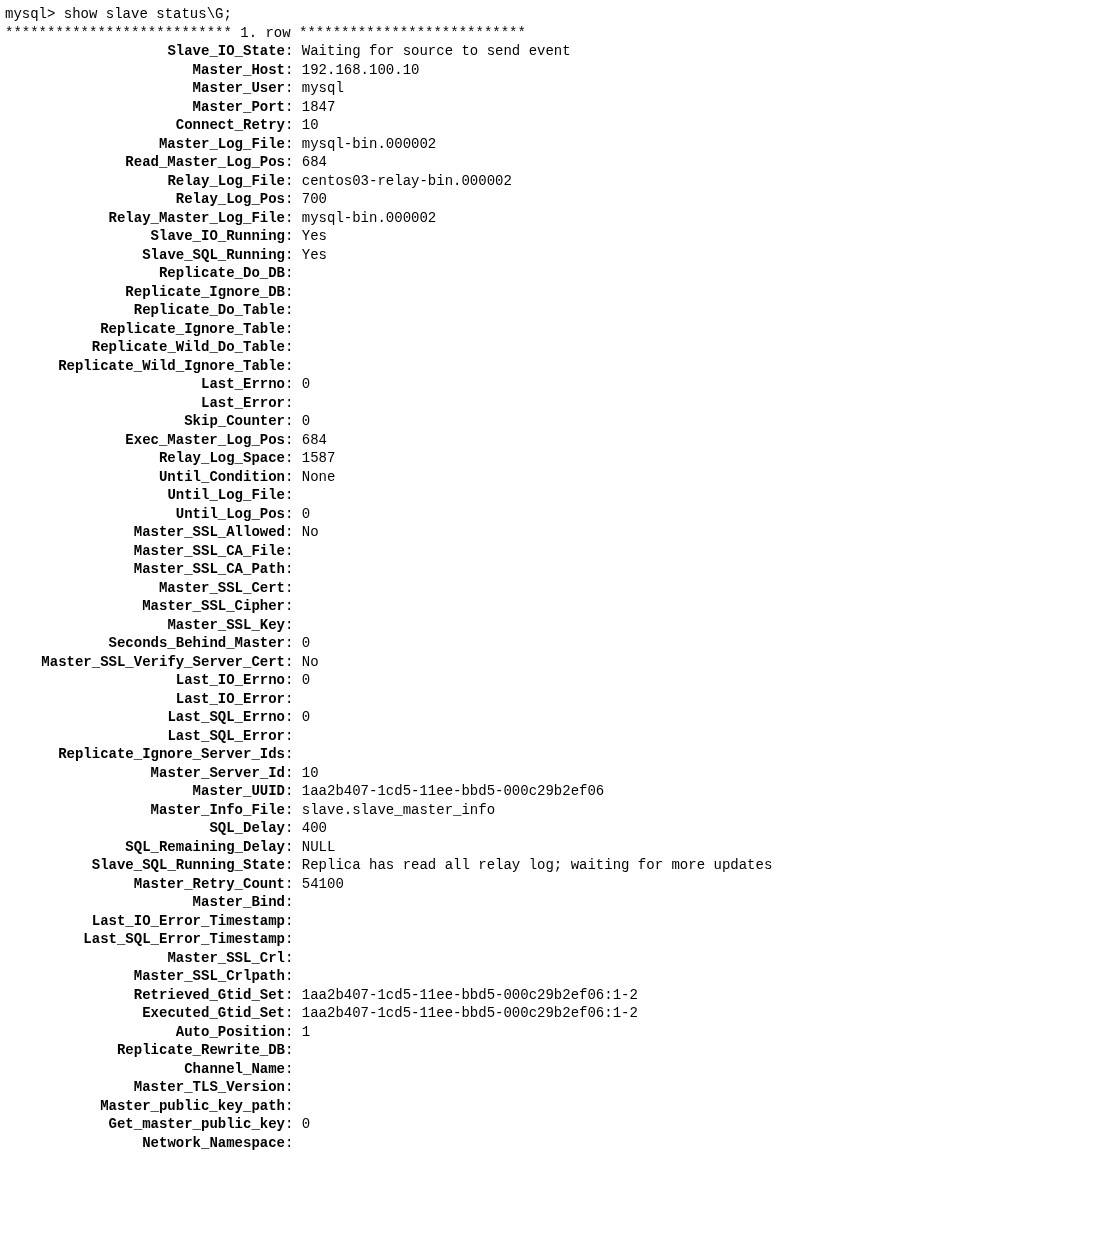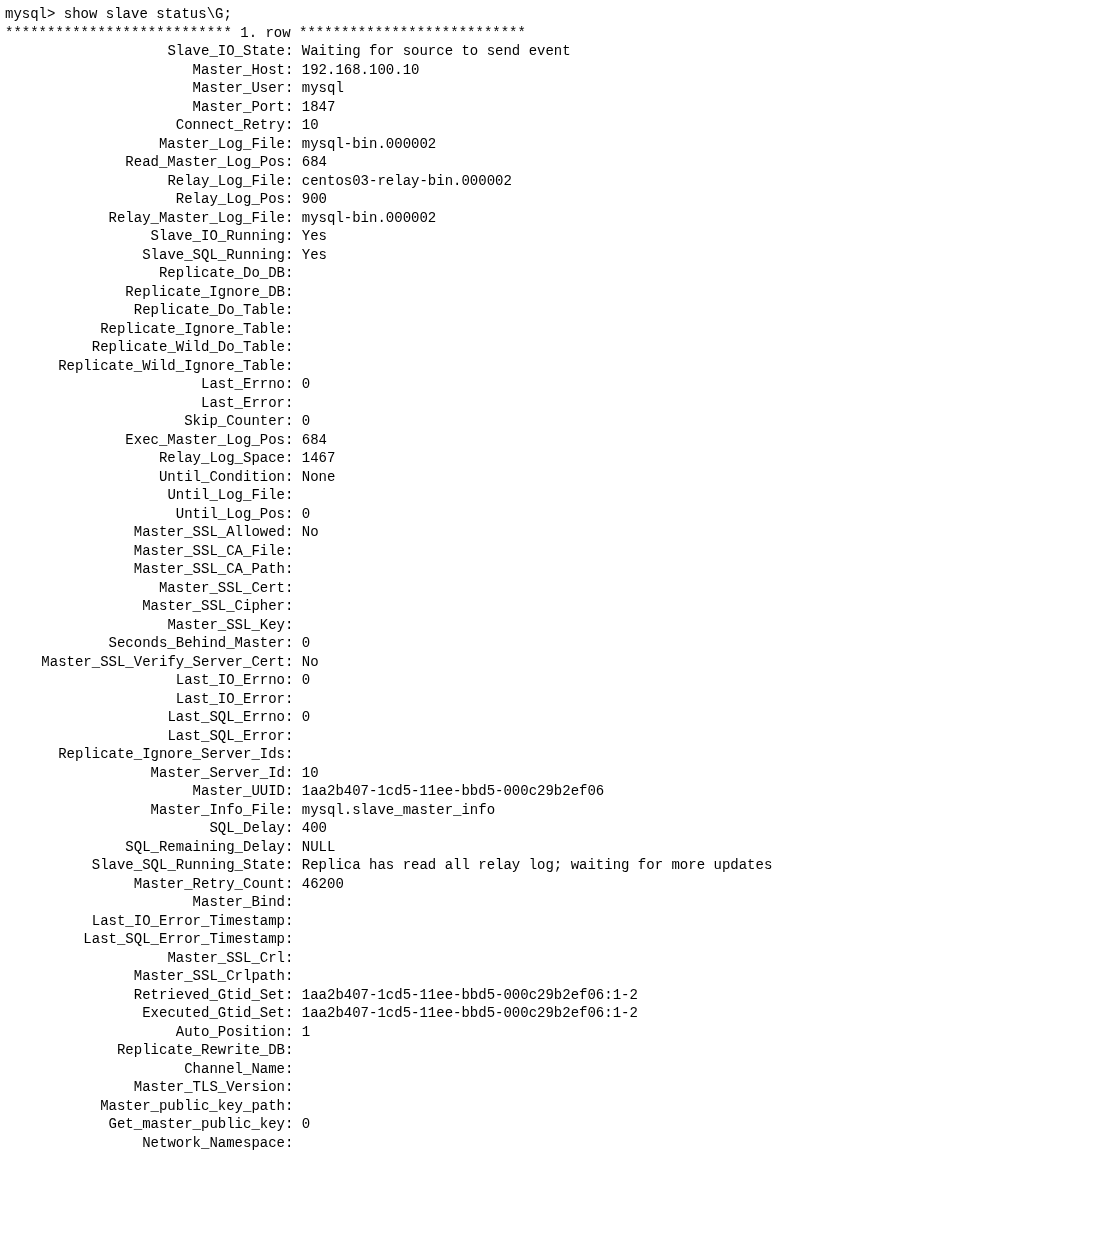--- a/index.html
+++ b/index.html
@@ -25,20 +25,21 @@
     .row-header {
       display: block;
     }
     .field-row {
       display: block;
     }
     .field-label {
       display: inline-block;
       width: 280px;
       text-align: right;
+      font-weight: bold;
     }
     .field-sep {
       display: inline;
     }
     .field-value {
       display: inline;
     }
   </style>
 </head>
 <body>
@@ -48,58 +49,58 @@
   <span class="row-header">*************************** 1. row ***************************</span>
   <div id="fields-container">
       <span class="field-row"><span class="field-label">Slave_IO_State</span><span class="field-sep">: </span><span class="field-value">Waiting for source to send event</span></span>
       <span class="field-row"><span class="field-label">Master_Host</span><span class="field-sep">: </span><span class="field-value">192.168.100.10</span></span>
       <span class="field-row"><span class="field-label">Master_User</span><span class="field-sep">: </span><span class="field-value">mysql</span></span>
       <span class="field-row"><span class="field-label">Master_Port</span><span class="field-sep">: </span><span class="field-value">1847</span></span>
       <span class="field-row"><span class="field-label">Connect_Retry</span><span class="field-sep">: </span><span class="field-value">10</span></span>
       <span class="field-row"><span class="field-label">Master_Log_File</span><span class="field-sep">: </span><span class="field-value">mysql-bin.000002</span></span>
       <span class="field-row"><span class="field-label">Read_Master_Log_Pos</span><span class="field-sep">: </span><span class="field-value">684</span></span>
       <span class="field-row"><span class="field-label">Relay_Log_File</span><span class="field-sep">: </span><span class="field-value">centos03-relay-bin.000002</span></span>
-      <span class="field-row"><span class="field-label">Relay_Log_Pos</span><span class="field-sep">: </span><span class="field-value">900</span></span>
+      <span class="field-row"><span class="field-label">Relay_Log_Pos</span><span class="field-sep">: </span><span class="field-value">700</span></span>
       <span class="field-row"><span class="field-label">Relay_Master_Log_File</span><span class="field-sep">: </span><span class="field-value">mysql-bin.000002</span></span>
       <span class="field-row"><span class="field-label">Slave_IO_Running</span><span class="field-sep">: </span><span class="field-value">Yes</span></span>
       <span class="field-row"><span class="field-label">Slave_SQL_Running</span><span class="field-sep">: </span><span class="field-value">Yes</span></span>
       <span class="field-row"><span class="field-label">Replicate_Do_DB</span><span class="field-sep">: </span><span class="field-value"></span></span>
       <span class="field-row"><span class="field-label">Replicate_Ignore_DB</span><span class="field-sep">: </span><span class="field-value"></span></span>
       <span class="field-row"><span class="field-label">Replicate_Do_Table</span><span class="field-sep">: </span><span class="field-value"></span></span>
       <span class="field-row"><span class="field-label">Replicate_Ignore_Table</span><span class="field-sep">: </span><span class="field-value"></span></span>
       <span class="field-row"><span class="field-label">Replicate_Wild_Do_Table</span><span class="field-sep">: </span><span class="field-value"></span></span>
       <span class="field-row"><span class="field-label">Replicate_Wild_Ignore_Table</span><span class="field-sep">: </span><span class="field-value"></span></span>
       <span class="field-row"><span class="field-label">Last_Errno</span><span class="field-sep">: </span><span class="field-value">0</span></span>
       <span class="field-row"><span class="field-label">Last_Error</span><span class="field-sep">: </span><span class="field-value"></span></span>
       <span class="field-row"><span class="field-label">Skip_Counter</span><span class="field-sep">: </span><span class="field-value">0</span></span>
       <span class="field-row"><span class="field-label">Exec_Master_Log_Pos</span><span class="field-sep">: </span><span class="field-value">684</span></span>
-      <span class="field-row"><span class="field-label">Relay_Log_Space</span><span class="field-sep">: </span><span class="field-value">1467</span></span>
+      <span class="field-row"><span class="field-label">Relay_Log_Space</span><span class="field-sep">: </span><span class="field-value">1587</span></span>
       <span class="field-row"><span class="field-label">Until_Condition</span><span class="field-sep">: </span><span class="field-value">None</span></span>
       <span class="field-row"><span class="field-label">Until_Log_File</span><span class="field-sep">: </span><span class="field-value"></span></span>
       <span class="field-row"><span class="field-label">Until_Log_Pos</span><span class="field-sep">: </span><span class="field-value">0</span></span>
       <span class="field-row"><span class="field-label">Master_SSL_Allowed</span><span class="field-sep">: </span><span class="field-value">No</span></span>
       <span class="field-row"><span class="field-label">Master_SSL_CA_File</span><span class="field-sep">: </span><span class="field-value"></span></span>
       <span class="field-row"><span class="field-label">Master_SSL_CA_Path</span><span class="field-sep">: </span><span class="field-value"></span></span>
       <span class="field-row"><span class="field-label">Master_SSL_Cert</span><span class="field-sep">: </span><span class="field-value"></span></span>
       <span class="field-row"><span class="field-label">Master_SSL_Cipher</span><span class="field-sep">: </span><span class="field-value"></span></span>
       <span class="field-row"><span class="field-label">Master_SSL_Key</span><span class="field-sep">: </span><span class="field-value"></span></span>
       <span class="field-row"><span class="field-label">Seconds_Behind_Master</span><span class="field-sep">: </span><span class="field-value">0</span></span>
       <span class="field-row"><span class="field-label">Master_SSL_Verify_Server_Cert</span><span class="field-sep">: </span><span class="field-value">No</span></span>
       <span class="field-row"><span class="field-label">Last_IO_Errno</span><span class="field-sep">: </span><span class="field-value">0</span></span>
       <span class="field-row"><span class="field-label">Last_IO_Error</span><span class="field-sep">: </span><span class="field-value"></span></span>
       <span class="field-row"><span class="field-label">Last_SQL_Errno</span><span class="field-sep">: </span><span class="field-value">0</span></span>
       <span class="field-row"><span class="field-label">Last_SQL_Error</span><span class="field-sep">: </span><span class="field-value"></span></span>
       <span class="field-row"><span class="field-label">Replicate_Ignore_Server_Ids</span><span class="field-sep">: </span><span class="field-value"></span></span>
       <span class="field-row"><span class="field-label">Master_Server_Id</span><span class="field-sep">: </span><span class="field-value">10</span></span>
       <span class="field-row"><span class="field-label">Master_UUID</span><span class="field-sep">: </span><span class="field-value">1aa2b407-1cd5-11ee-bbd5-000c29b2ef06</span></span>
-      <span class="field-row"><span class="field-label">Master_Info_File</span><span class="field-sep">: </span><span class="field-value">mysql.slave_master_info</span></span>
+      <span class="field-row"><span class="field-label">Master_Info_File</span><span class="field-sep">: </span><span class="field-value">slave.slave_master_info</span></span>
       <span class="field-row"><span class="field-label">SQL_Delay</span><span class="field-sep">: </span><span class="field-value">400</span></span>
       <span class="field-row"><span class="field-label">SQL_Remaining_Delay</span><span class="field-sep">: </span><span class="field-value">NULL</span></span>
       <span class="field-row"><span class="field-label">Slave_SQL_Running_State</span><span class="field-sep">: </span><span class="field-value">Replica has read all relay log; waiting for more updates</span></span>
-      <span class="field-row"><span class="field-label">Master_Retry_Count</span><span class="field-sep">: </span><span class="field-value">46200</span></span>
+      <span class="field-row"><span class="field-label">Master_Retry_Count</span><span class="field-sep">: </span><span class="field-value">54100</span></span>
       <span class="field-row"><span class="field-label">Master_Bind</span><span class="field-sep">: </span><span class="field-value"></span></span>
       <span class="field-row"><span class="field-label">Last_IO_Error_Timestamp</span><span class="field-sep">: </span><span class="field-value"></span></span>
       <span class="field-row"><span class="field-label">Last_SQL_Error_Timestamp</span><span class="field-sep">: </span><span class="field-value"></span></span>
       <span class="field-row"><span class="field-label">Master_SSL_Crl</span><span class="field-sep">: </span><span class="field-value"></span></span>
       <span class="field-row"><span class="field-label">Master_SSL_Crlpath</span><span class="field-sep">: </span><span class="field-value"></span></span>
       <span class="field-row"><span class="field-label">Retrieved_Gtid_Set</span><span class="field-sep">: </span><span class="field-value">1aa2b407-1cd5-11ee-bbd5-000c29b2ef06:1-2</span></span>
       <span class="field-row"><span class="field-label">Executed_Gtid_Set</span><span class="field-sep">: </span><span class="field-value">1aa2b407-1cd5-11ee-bbd5-000c29b2ef06:1-2</span></span>
       <span class="field-row"><span class="field-label">Auto_Position</span><span class="field-sep">: </span><span class="field-value">1</span></span>
       <span class="field-row"><span class="field-label">Replicate_Rewrite_DB</span><span class="field-sep">: </span><span class="field-value"></span></span>
       <span class="field-row"><span class="field-label">Channel_Name</span><span class="field-sep">: </span><span class="field-value"></span></span>

